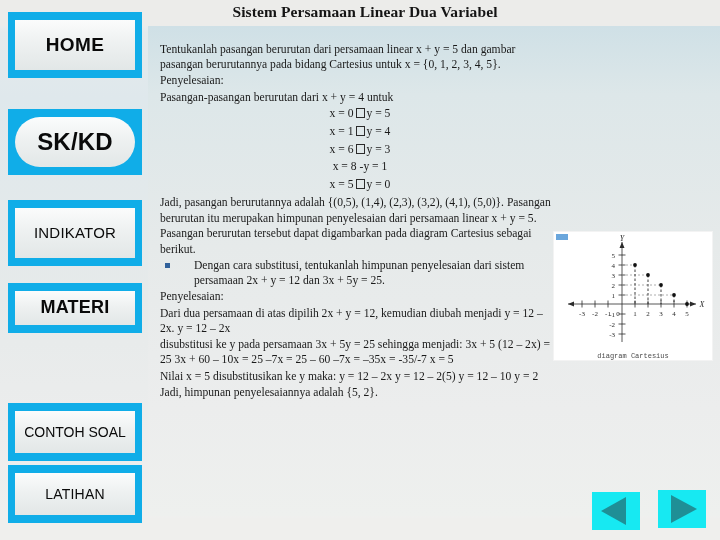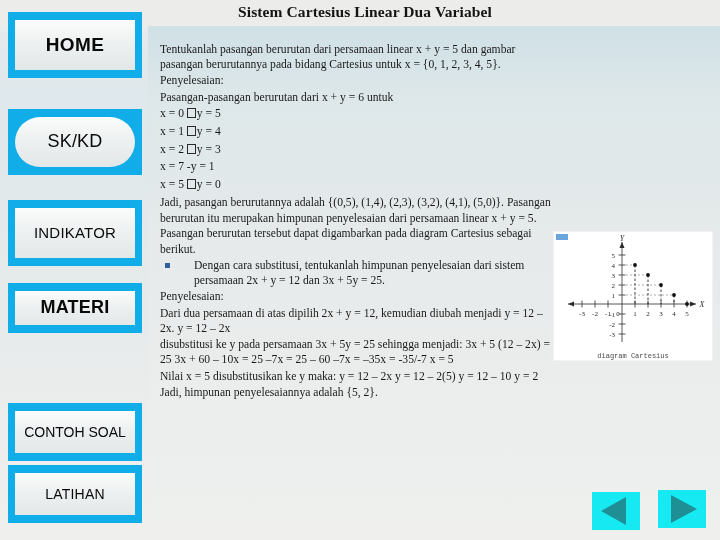--- a/index.html
+++ b/index.html
@@ -48,42 +48,42 @@
     box-sizing:border-box;
   }
   .navbtn.b1{top:12px;height:66px;}
   .navbtn.b2{top:109px;height:66px;}
   .navbtn.b3{top:200px;height:66px;}
   .navbtn.b4{top:283px;height:50px;}
   .navbtn.b5{top:383px;height:58px;margin-top:20px;}
   .navbtn.b6{top:465px;height:58px;}
 
   .navbtn.b1 .face{font-size:19px;font-weight:bold;letter-spacing:.4px;}
-  .navbtn.b2 .face{font-size:18px;font-weight:normal;letter-spacing:.2px;border-radius:25px;}
+  .navbtn.b2 .face{font-size:24px;font-weight:bold;letter-spacing:.2px;border-radius:25px;}
   .navbtn.b3 .face{font-size:15px;font-weight:normal;letter-spacing:.2px;}
   .navbtn.b4 .face{font-size:18px;font-weight:bold;letter-spacing:.2px;}
   .navbtn.b5 .face{font-size:14px;font-weight:normal;}
   .navbtn.b6 .face{font-size:14px;font-weight:normal;letter-spacing:.2px;}
 
   
   .title{
     position:absolute;left:160px;top:3px;width:410px;
     text-align:center;
     font-family:"Liberation Serif", serif;
     font-weight:bold;font-size:15.5px;color:#141414;
     letter-spacing:.1px;
   }
   .body{
     position:absolute;left:160px;top:42px;width:400px;
     font-family:"Liberation Serif", serif;
     font-size:11.6px;color:#1a1a1a;
     line-height:1.315;
   }
   .body p{margin:0 0 1px 0;}
-  .eq{margin:0;line-height:1.45;}
+  .eq{margin:0;line-height:1.45;text-align:center;}
   .tofu{
     display:inline-block;
     width:7px;height:8px;
     border:1px solid #2b2b2b;
     vertical-align:-1px;
     margin:0 1px 0 0;
   }
   .bullet-row{
     display:flex;margin:1px 0 1px 0;
   }
@@ -149,38 +149,38 @@
     <div class="navbtn b5">
       <div class="face">CONTOH SOAL</div>
     </div>
 
     <div class="navbtn b6">
       <div class="face">LATIHAN</div>
     </div>
 
   </div>
 
-  <div class="title">Sistem Cartesius Linear Dua Variabel</div>
+  <div class="title">Sistem Persamaan Linear Dua Variabel</div>
 
   <div class="body">
 
     <p>Tentukanlah pasangan berurutan dari persamaan linear x + y = 5 dan gambar pasangan berurutannya pada bidang Cartesius untuk x = {0, 1, 2, 3, 4, 5}.</p>
 
     <p>Penyelesaian:</p>
 
-    <p>Pasangan-pasangan berurutan dari x + y = 6 untuk</p>
+    <p>Pasangan-pasangan berurutan dari x + y = 4 untuk</p>
 
     <p class="eq"><span>x = 0</span> <span class="tofu"></span><span>y = 5</span></p>
 
     <p class="eq"><span>x = 1</span> <span class="tofu"></span><span>y = 4</span></p>
 
-    <p class="eq"><span>x = 2</span> <span class="tofu"></span><span>y = 3</span></p>
-
-
-    <p class="eq"><span>x = 7</span> -<span>y = 1</span></p>
+    <p class="eq"><span>x = 6</span> <span class="tofu"></span><span>y = 3</span></p>
+
+
+    <p class="eq"><span>x = 8</span> -<span>y = 1</span></p>
 
     <p class="eq"><span>x = 5</span> <span class="tofu"></span><span>y = 0</span></p>
 
     <p>Jadi, pasangan berurutannya adalah {(0,5), (1,4), (2,3), (3,2), (4,1), (5,0)}. Pasangan</p>
 
     <p>berurutan itu merupakan himpunan penyelesaian dari persamaan linear x + y = 5. Pasangan berurutan tersebut dapat digambarkan pada diagram Cartesius sebagai berikut.</p>
 
     <div class="bullet-row">
       <div class="bsq"></div>
       <div class="bullet-text">Dengan cara substitusi, tentukanlah himpunan penyelesaian dari sistem persamaan 2x + y = 12 dan 3x + 5y = 25.</div>

